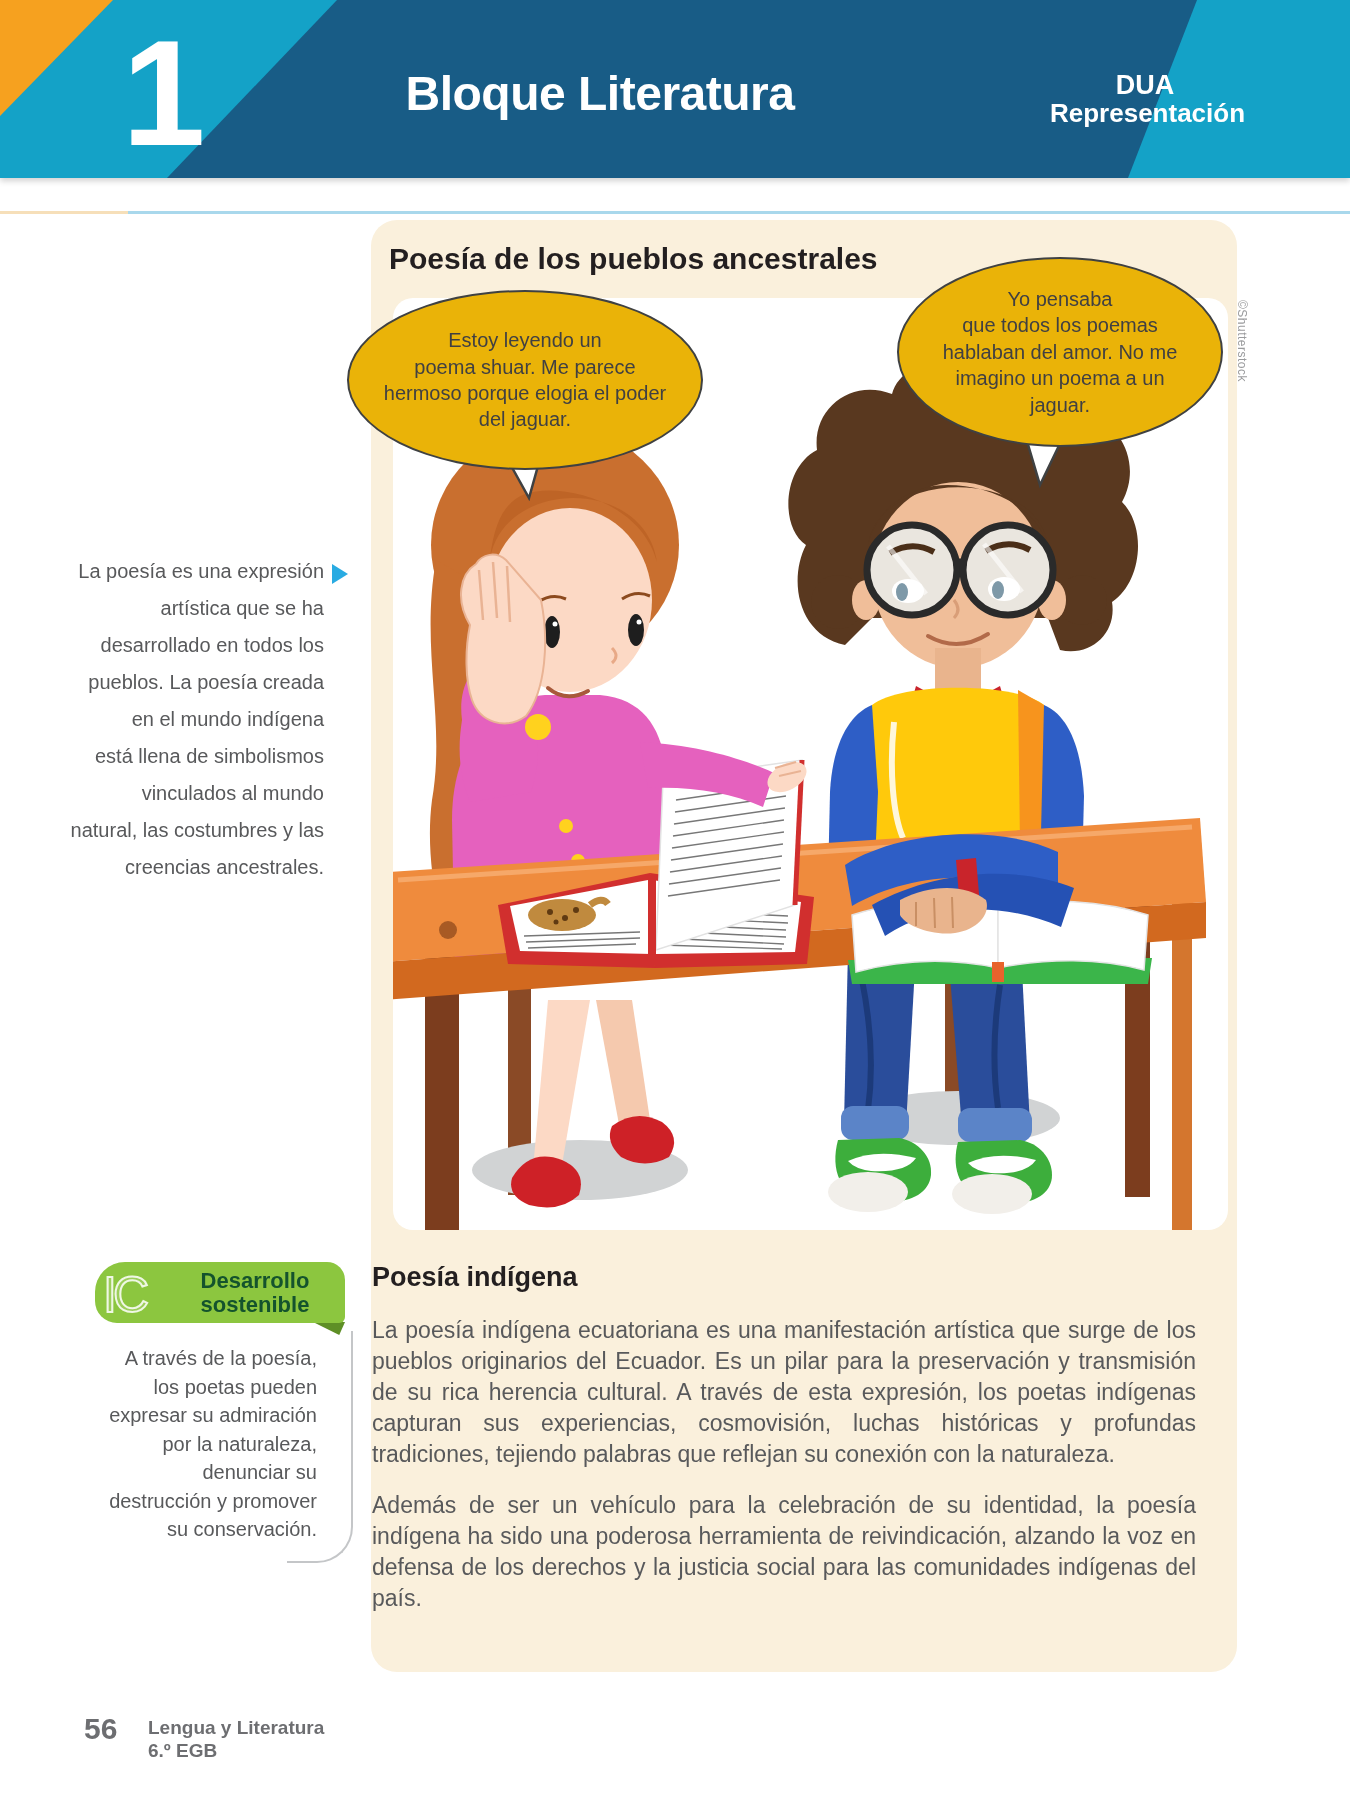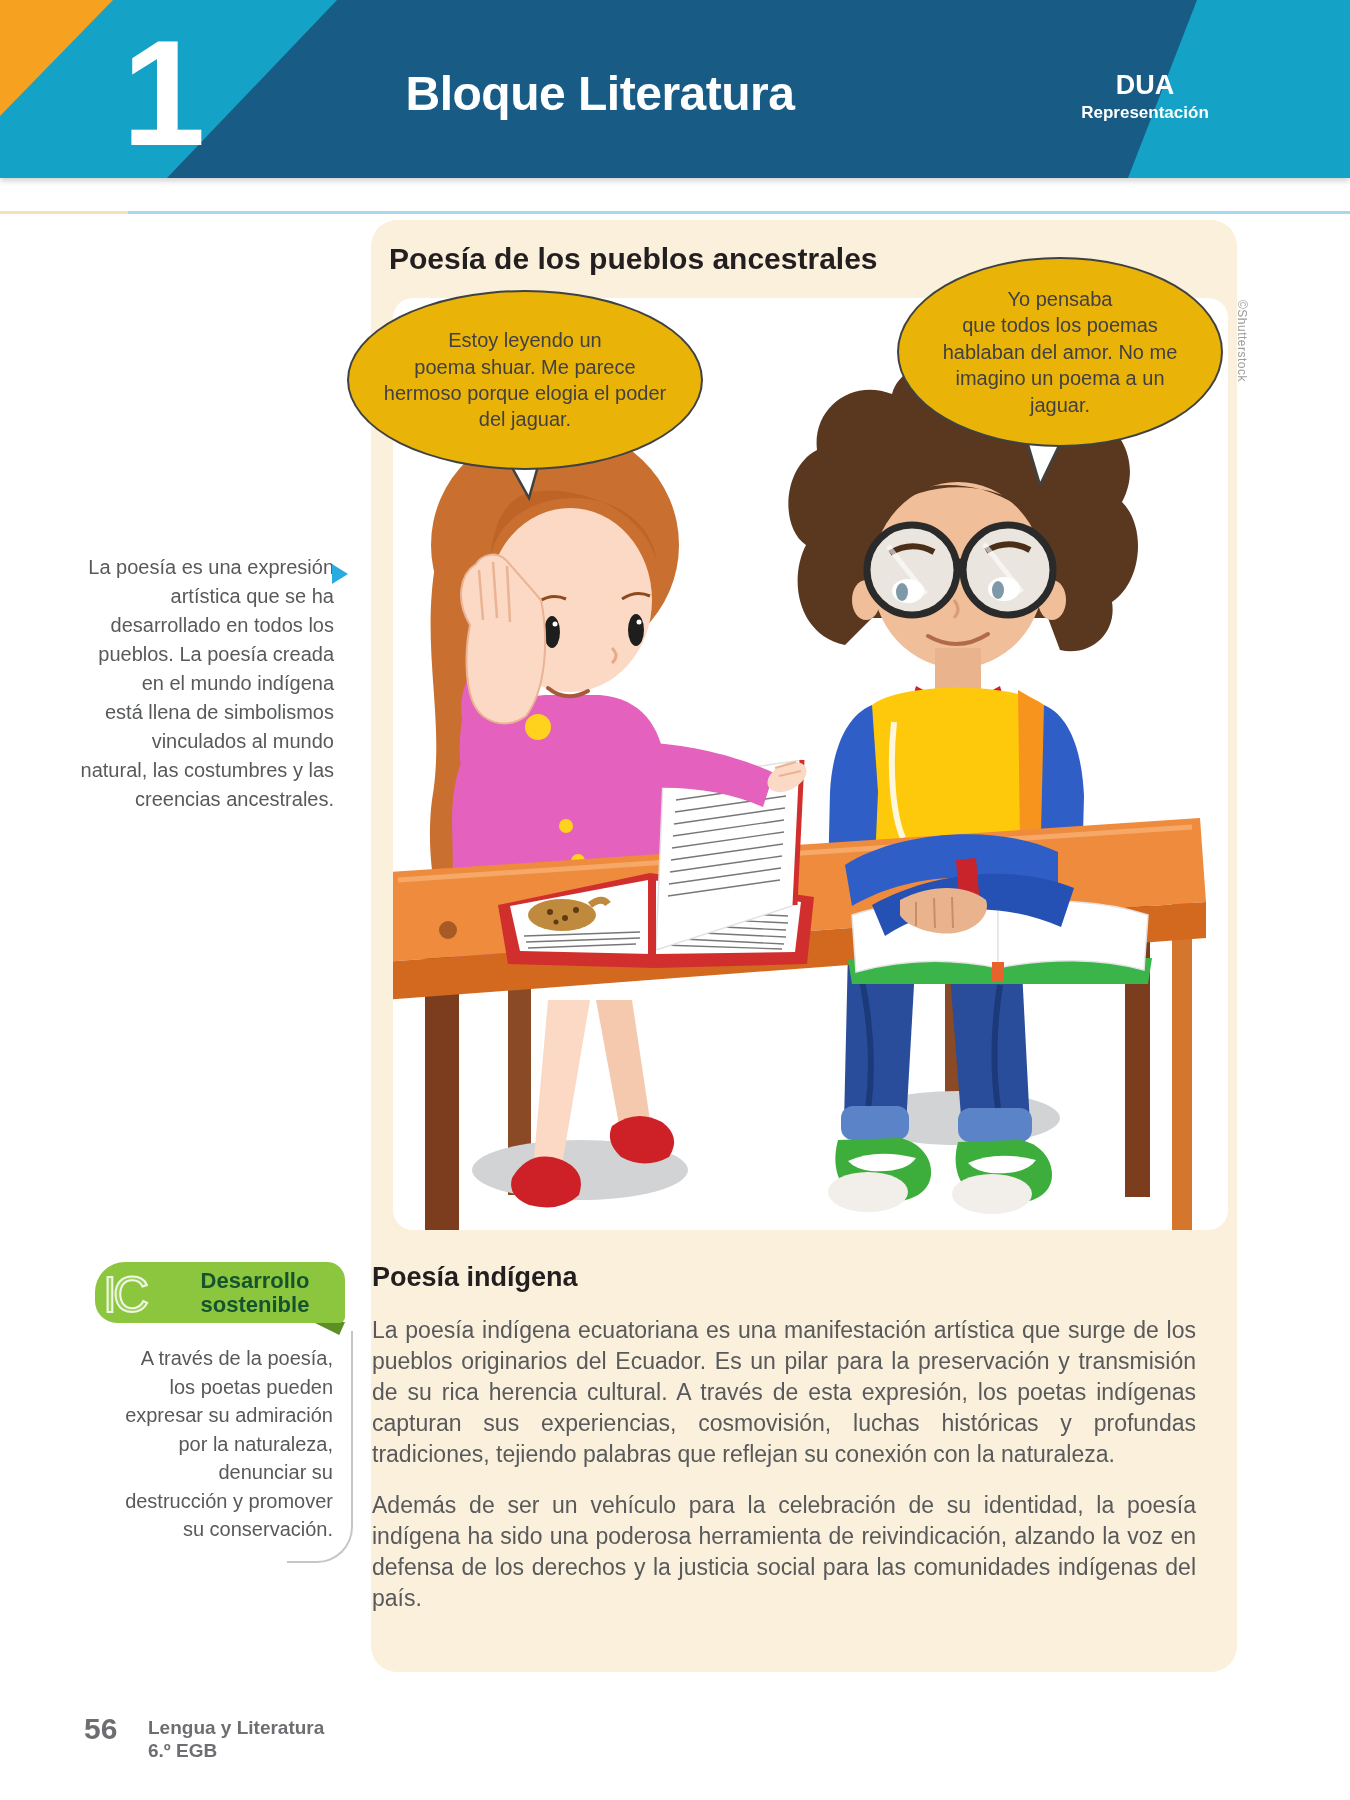--- a/index.html
+++ b/index.html
@@ -9,21 +9,21 @@
   
   .header-band { position:absolute; left:0; top:0; width:1350px; height:178px; background:#14A2C7; box-shadow:0 3px 6px rgba(0,0,0,.18); }
   .header-navy { position:absolute; left:0; top:0; width:1350px; height:178px; background:#185C86;
                  clip-path:polygon(337px 0, 1197px 0, 1128px 178px, 167px 178px); }
   .header-orange { position:absolute; left:0; top:0; width:140px; height:130px; background:#F6A11F;
                  clip-path:polygon(0 0, 113px 0, 0 116px); }
   .unit-number { position:absolute; left:122px; top:18px; font-size:150px; line-height:1; font-weight:700; color:#fff; }
   .header-title { position:absolute; left:350px; top:66px; width:500px; text-align:center; font-size:48px; font-weight:700; color:#fff; letter-spacing:-.5px; }
   .dua-block { position:absolute; left:1050px; top:70px; width:190px; text-align:center; color:#fff; }
   .dua-line1 { font-size:27px; font-weight:700; line-height:30px; }
-  .dua-line2 { font-size:17px; font-weight:700; line-height:26px; }
+  .dua-line2 { font-size:26px; font-weight:700; line-height:26px; }
   .sep-left  { position:absolute; left:0; top:211px; width:128px; height:3px; background:#F6DFB9; }
   .sep-right { position:absolute; left:128px; top:211px; width:1222px; height:3px; background:#A9D8EC; }
 
   
   .cream-card { position:absolute; left:371px; top:220px; width:866px; height:1452px; background:#FAF0DC; border-radius:26px; }
   .section-title { position:absolute; left:389px; top:242px; width:830px; font-size:30px; font-weight:700; color:#231F20; }
   .illus-panel { position:absolute; left:393px; top:298px; width:835px; height:932px; background:#fff; border-radius:20px; }
   .illus-svg { position:absolute; left:393px; top:298px; width:835px; height:932px; }
 
   
@@ -33,37 +33,37 @@
   .bubble-left  { left:347px; top:290px; width:356px; height:180px; }
   .bubble-right { left:897px; top:257px; width:326px; height:190px; }
   .tail { position:absolute; z-index:2; }
   .tail-left  { left:495px; top:440px; }
   .tail-right { left:1012px; top:425px; }
 
   .credit { position:absolute; left:1249px; top:300px; font-size:12px; color:#9A9B9D; letter-spacing:.5px;
             transform:rotate(90deg); transform-origin:0 0; white-space:nowrap; }
 
   
-  .margin-note { position:absolute; left:54px; top:553px; width:280px; text-align:right;
-                 font-size:20px; line-height:29px; color:#58595B; white-space:pre-line; }
+  .margin-note { position:absolute; left:44px; top:553px; width:280px; text-align:right;
+                 font-size:20px; line-height:37px; color:#58595B; white-space:pre-line; }
   .margin-arrow { position:absolute; left:332px; top:564px; width:0; height:0;
                   border-left:16px solid #29ABE2; border-top:10px solid transparent; border-bottom:10px solid transparent; }
 
   
   .badge-pill { position:absolute; left:95px; top:1262px; width:250px; height:61px; background:#8CC63F;
                 border-radius:30px 18px 6px 22px; z-index:2; }
   .badge-logo { position:absolute; left:8px; top:4px; font-size:50px; font-weight:400; letter-spacing:-4px;
                 color:rgba(255,255,255,.14); -webkit-text-stroke:2px rgba(255,255,255,.85); }
   .badge-title { position:absolute; left:78px; top:7px; width:164px; text-align:center; color:#14532d;
                  font-size:22px; font-weight:700; line-height:24px; white-space:pre-line; }
   .badge-fold { position:absolute; left:313px; top:1322px; width:32px; height:13px; background:#5E8F26;
                 clip-path:polygon(0 0, 100% 0, 82% 100%); }
   .badge-bracket { position:absolute; left:287px; top:1331px; width:66px; height:232px;
                    border-right:2px solid #C4C6C8; border-bottom:2px solid #C4C6C8; border-bottom-right-radius:36px; }
-  .badge-note { position:absolute; left:60px; top:1344px; width:273px; text-align:right;
+  .badge-note { position:absolute; left:44px; top:1344px; width:273px; text-align:right;
                 font-size:20px; line-height:28.5px; color:#58595B; white-space:pre-line; }
 
   
   .article { position:absolute; left:372px; top:1262px; width:824px; }
   .article h2 { font-size:27px; font-weight:700; color:#231F20; margin-bottom:22px; }
   .article p { font-size:23px; line-height:31px; color:#58595B; text-align:justify; margin-bottom:20px; }
 
   
   .footer-num { position:absolute; left:84px; top:1712px; font-size:30px; font-weight:700; color:#6D6E71; }
   .footer-text { position:absolute; left:148px; top:1716px; font-size:19px; font-weight:700; color:#6D6E71; line-height:23px; }

